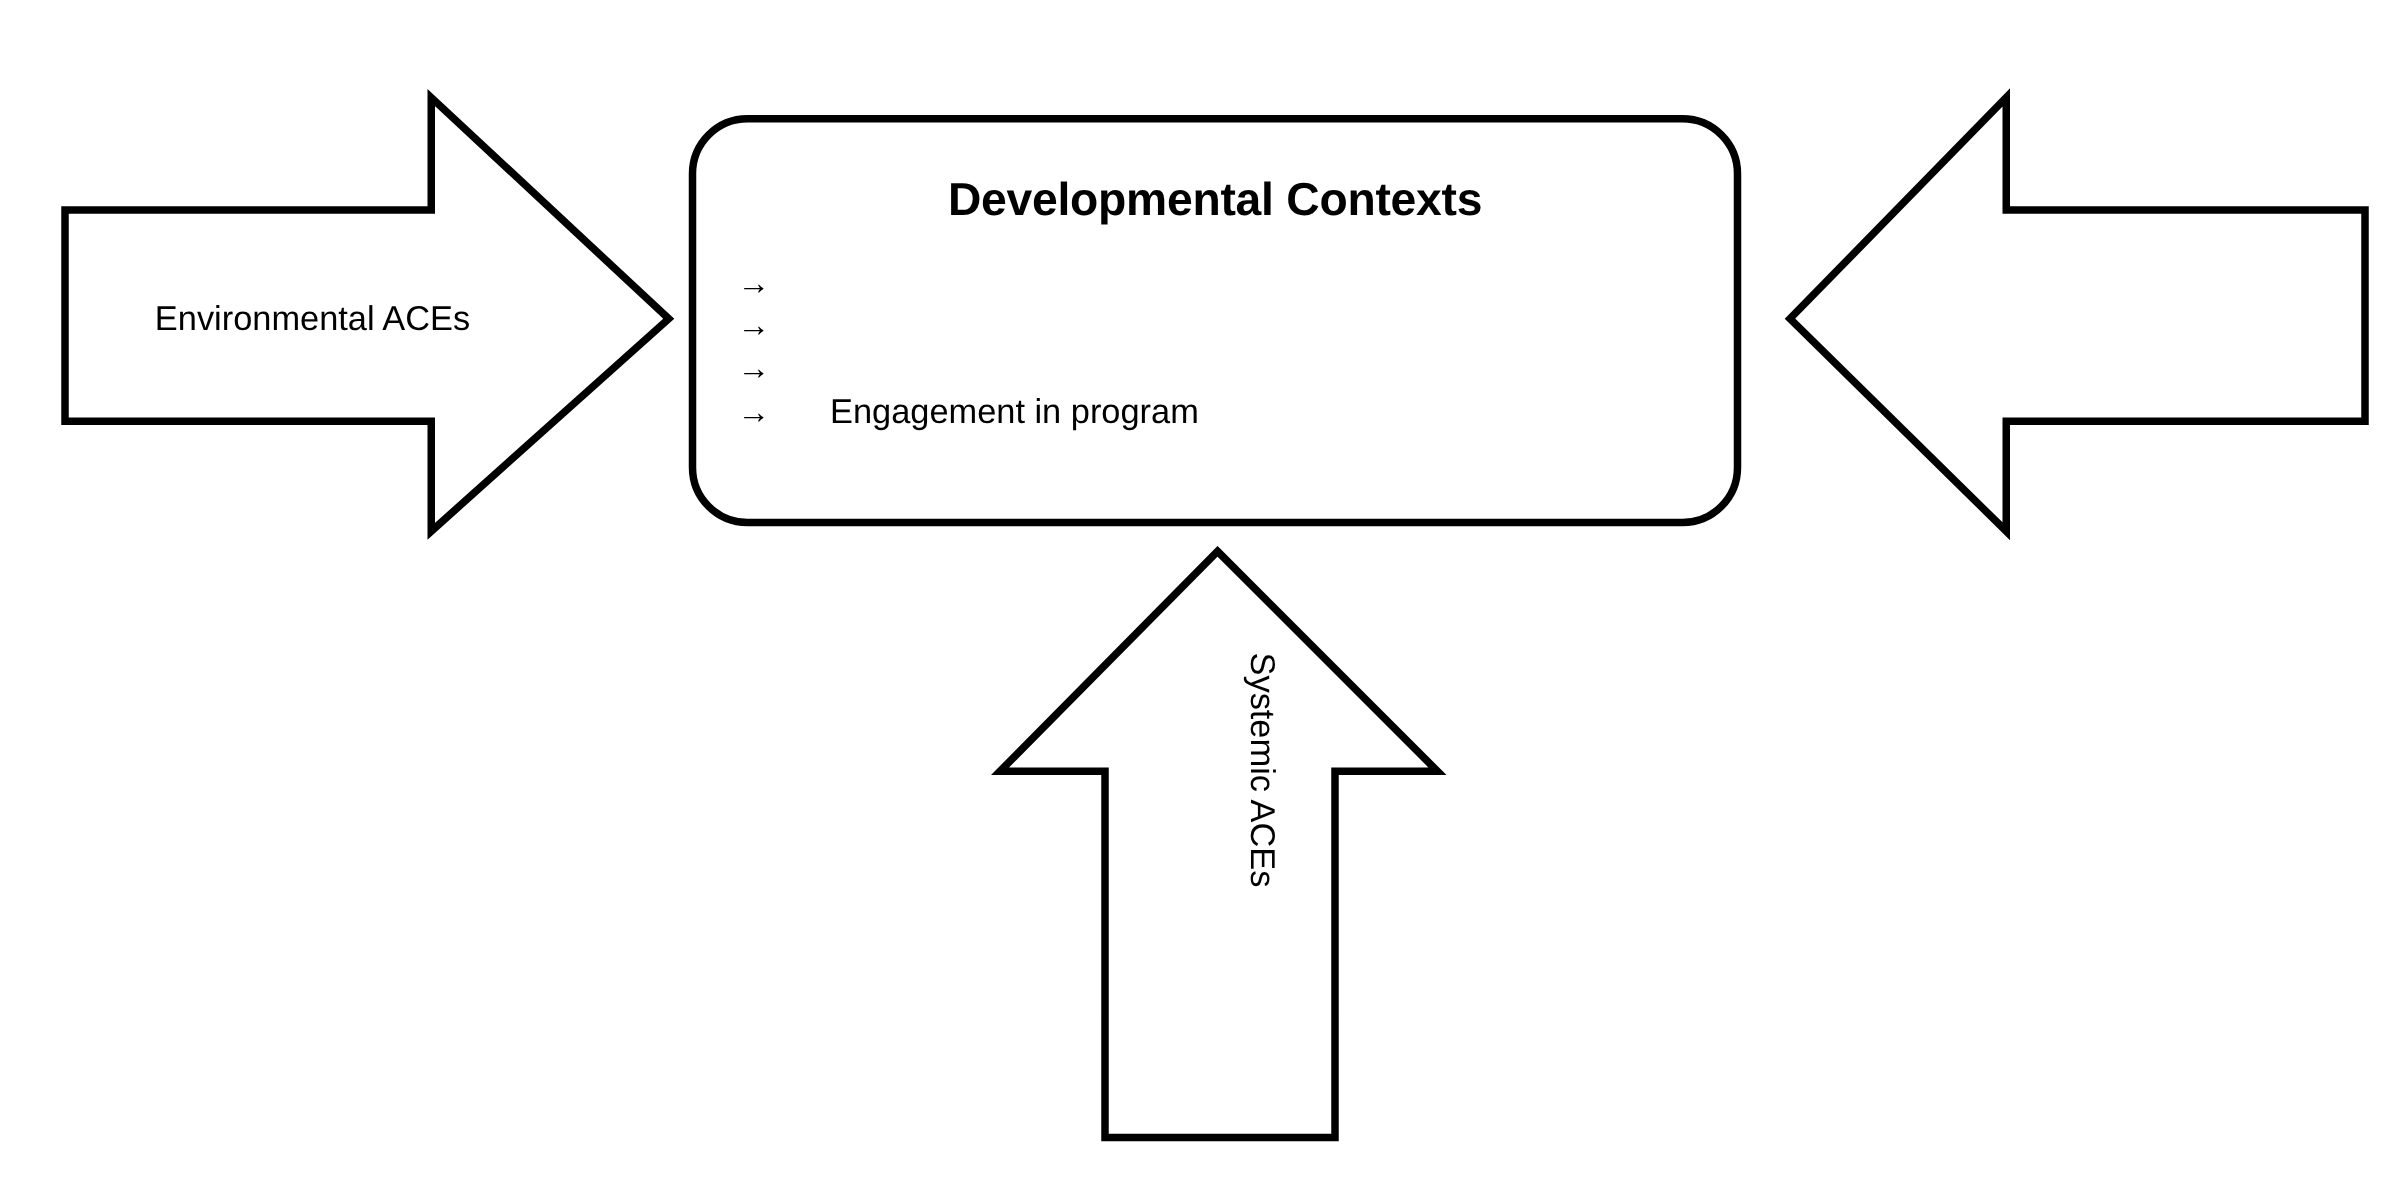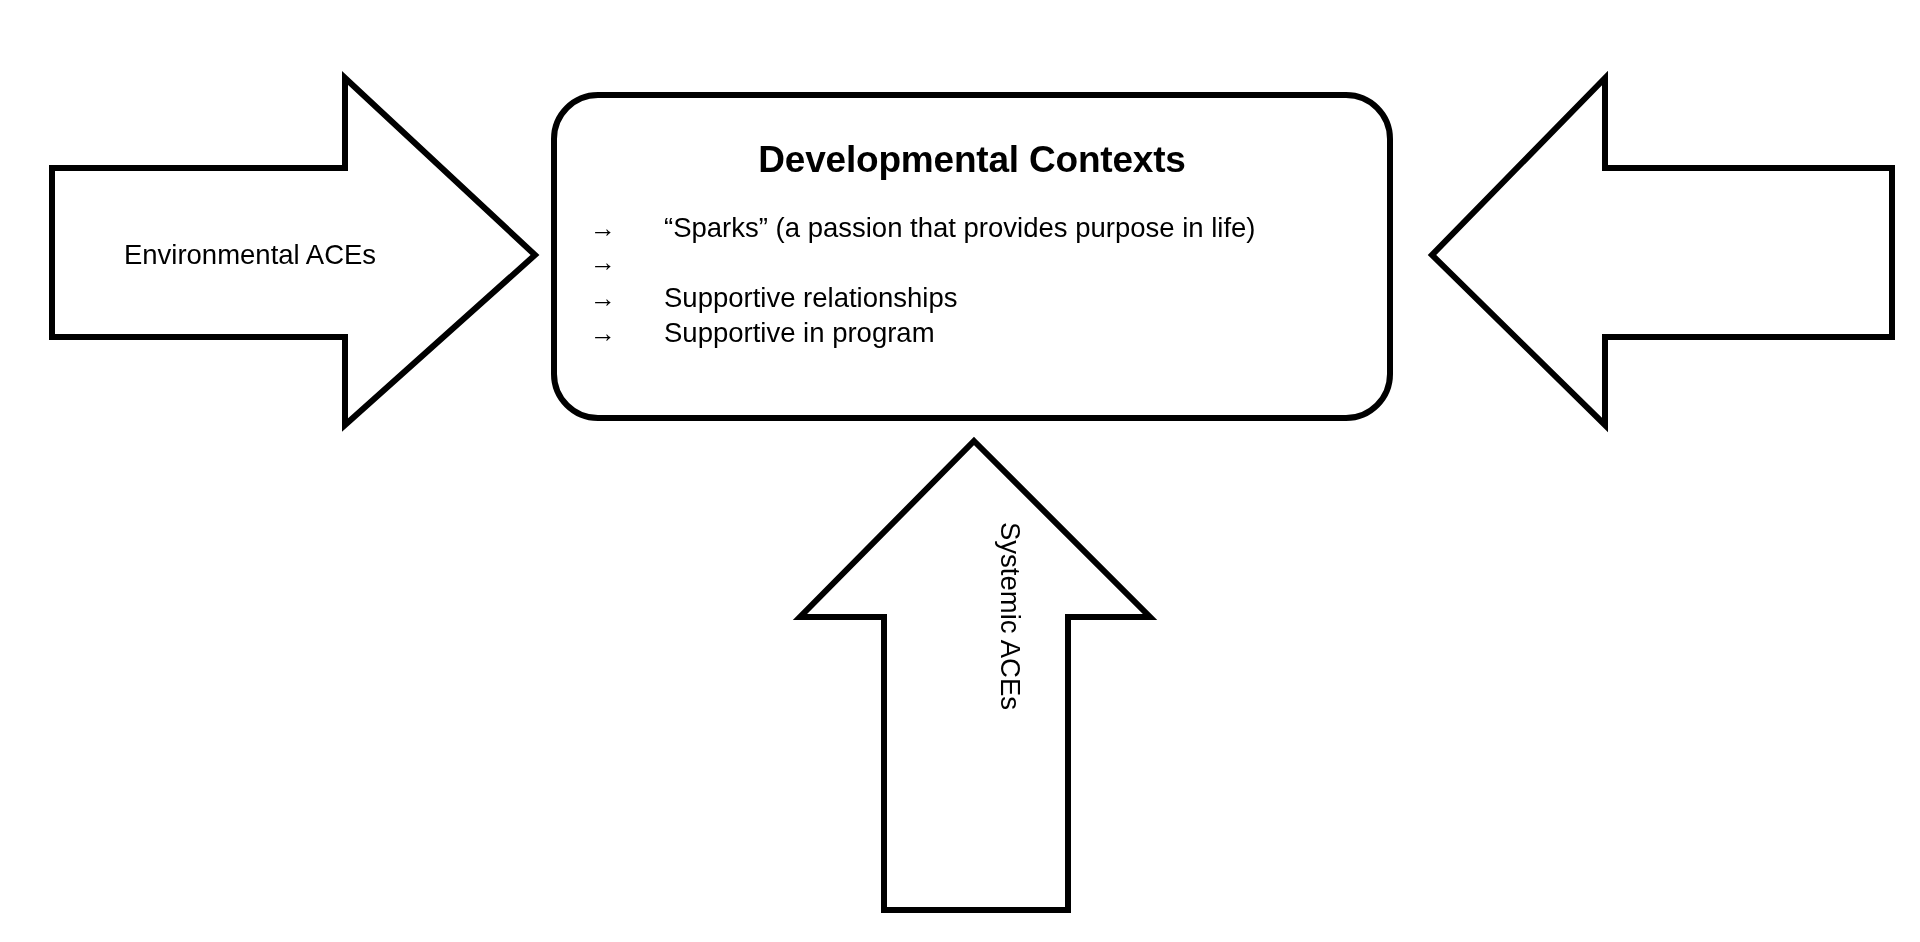--- a/index.html
+++ b/index.html
@@ -142,35 +142,33 @@
     <rect class="shape-outline" x="554" y="95" width="836" height="323" rx="44" ry="44"></rect>
   </svg>
 
   <div id="center-panel">
     <div id="panel-title">Developmental Contexts</div>
 
     <div id="panel-bullets">
 
       <div class="bullet-row">
         <span class="bullet-marker">→</span>
-        <span class="bullet-text">“Sparks” (a passion that provides purpose in life)</span>
       </div>
 
       <div class="bullet-row">
         <span class="bullet-marker">→</span>
       </div>
 
       <div class="bullet-row">
         <span class="bullet-marker">→</span>
-        <span class="bullet-text">Supportive relationships</span>
       </div>
 
       <div class="bullet-row">
         <span class="bullet-marker">→</span>
-        <span class="bullet-text">Supportive in program</span>
+        <span class="bullet-text">Engagement in program</span>
       </div>
 
     </div>
   </div>
 
   <div class="arrow-label" id="label-environmental">Environmental ACEs</div>
 
 
   <div class="arrow-label" id="label-systemic">Systemic ACEs</div>
 

